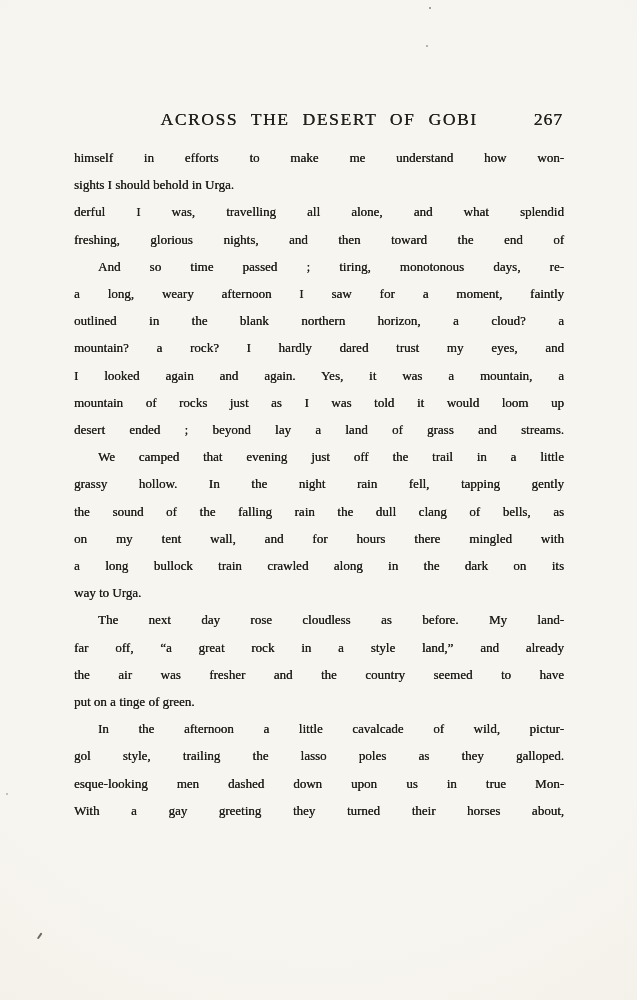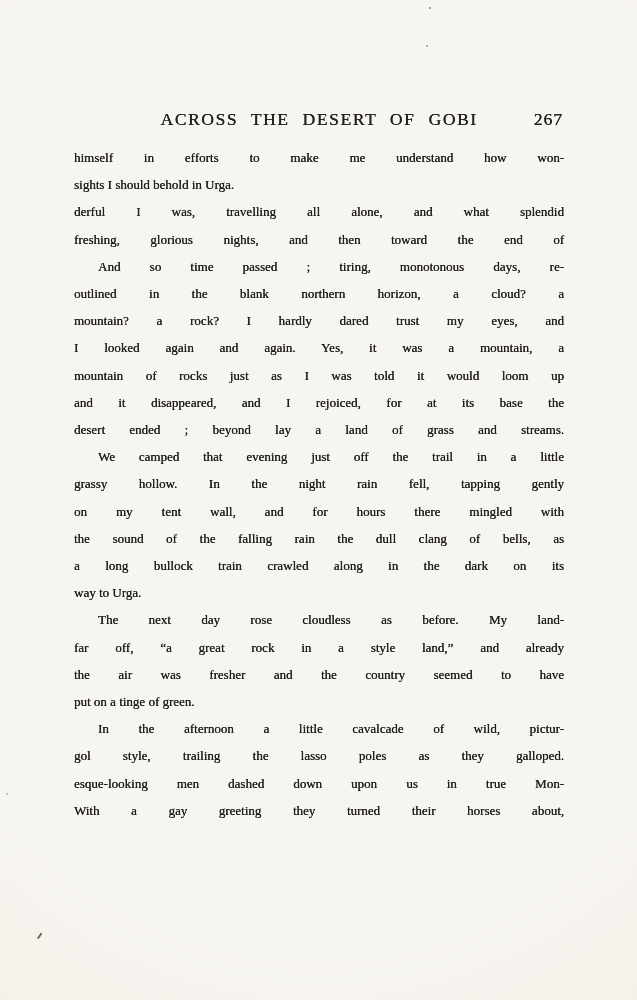--- a/index.html
+++ b/index.html
@@ -94,33 +94,33 @@
 
       <p class="para">
         <span class="line">himself in efforts to make me understand how won-</span>
         <span class="line short">sights I should behold in Urga.</span>
         <span class="line">derful I was, travelling all alone, and what splendid</span>
       </p>
 
       <p class="para">
         <span class="line">freshing, glorious nights, and then toward the end of</span>
         <span class="line ind">And so time passed ; tiring, monotonous days, re-</span>
+        <span class="line">a long, weary afternoon I saw for a moment, faintly</span>
         <span class="line">outlined in the blank northern horizon, a cloud? a</span>
         <span class="line">mountain? a rock? I hardly dared trust my eyes, and</span>
         <span class="line">I looked again and again.  Yes, it was a mountain, a</span>
         <span class="line">mountain of rocks just as I was told it would loom up</span>
-        <span class="line">and it disappeared, and I rejoiced, for at its base the</span>
         <span class="line">desert ended ; beyond lay a land of grass and streams.</span>
       </p>
 
       <p class="para">
         <span class="line ind">We camped that evening just off the trail in a little</span>
         <span class="line">grassy hollow.  In the night rain fell, tapping gently</span>
+        <span class="line">the sound of the falling rain the dull clang of bells, as</span>
         <span class="line">on my tent wall, and for hours there mingled with</span>
-        <span class="line">the sound of the falling rain the dull clang of bells, as</span>
         <span class="line">a long bullock train crawled along in the dark on its</span>
         <span class="line short">way to Urga.</span>
       </p>
 
       <p class="para">
         <span class="line ind">The next day rose cloudless as before.  My land-</span>
         <span class="line">far off, “a great rock in a style land,” and already</span>
         <span class="line">the air was fresher and the country seemed to have</span>
         <span class="line short">put on a tinge of green.</span>
       </p>

